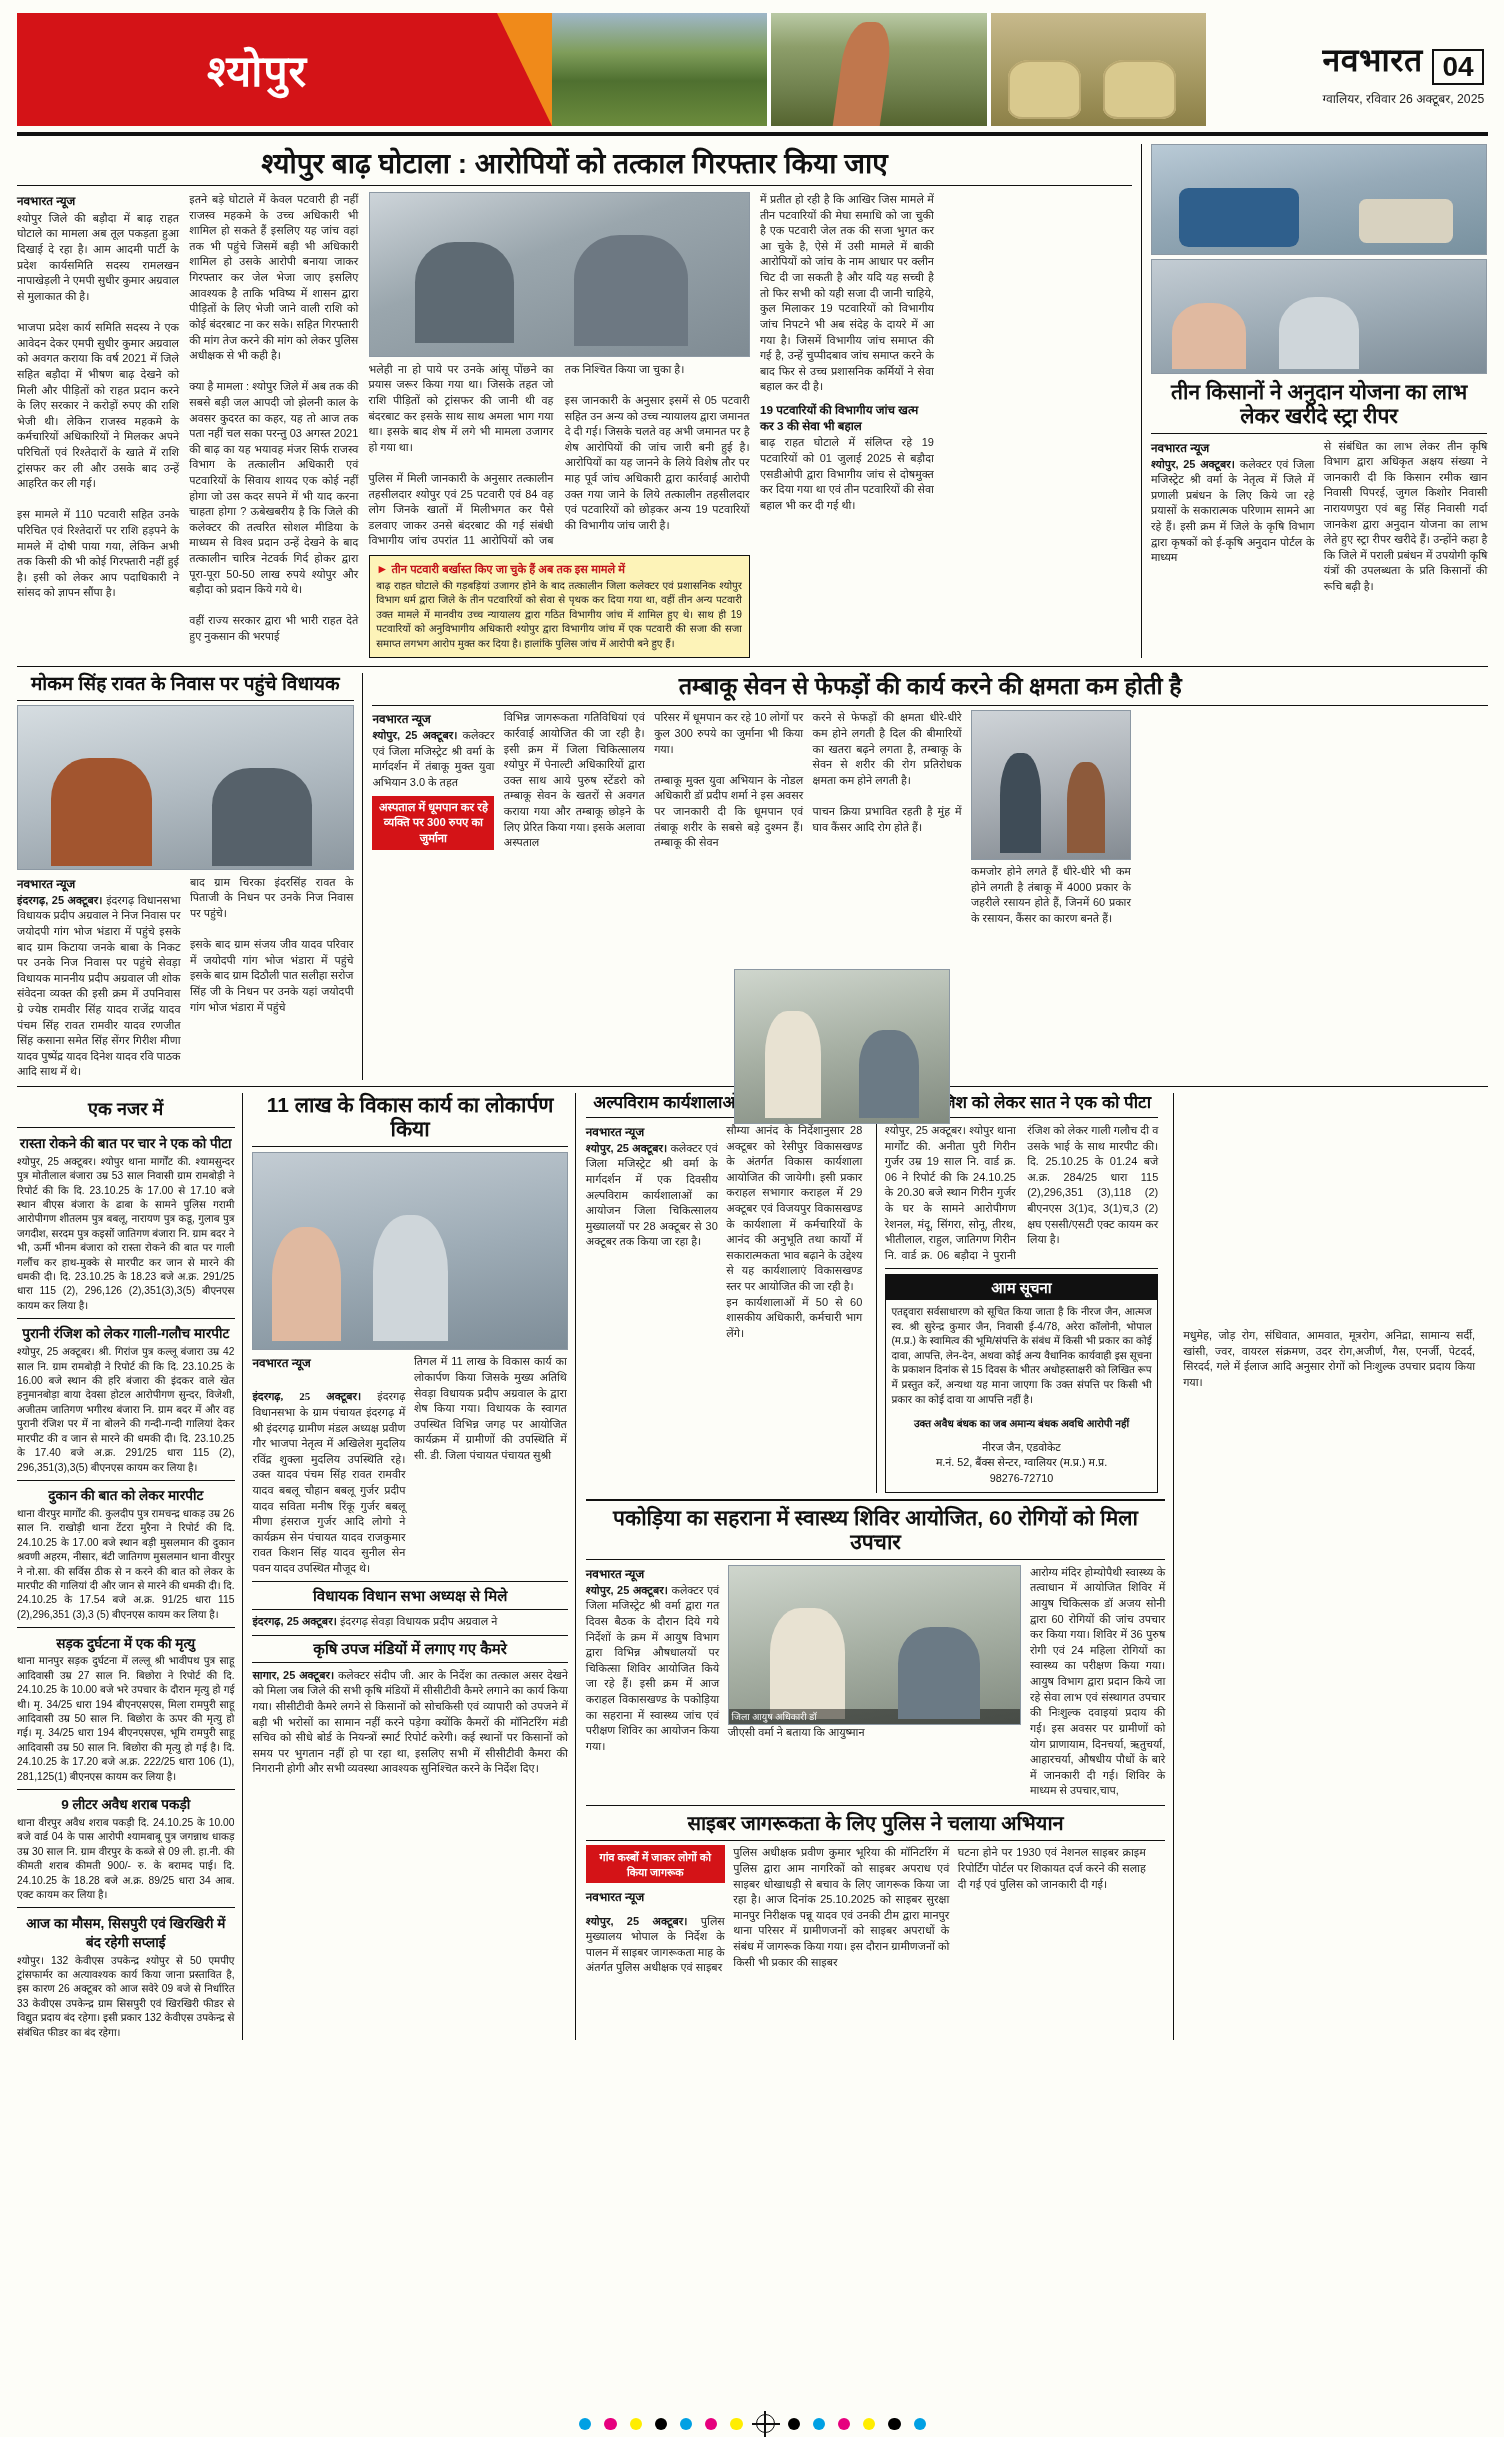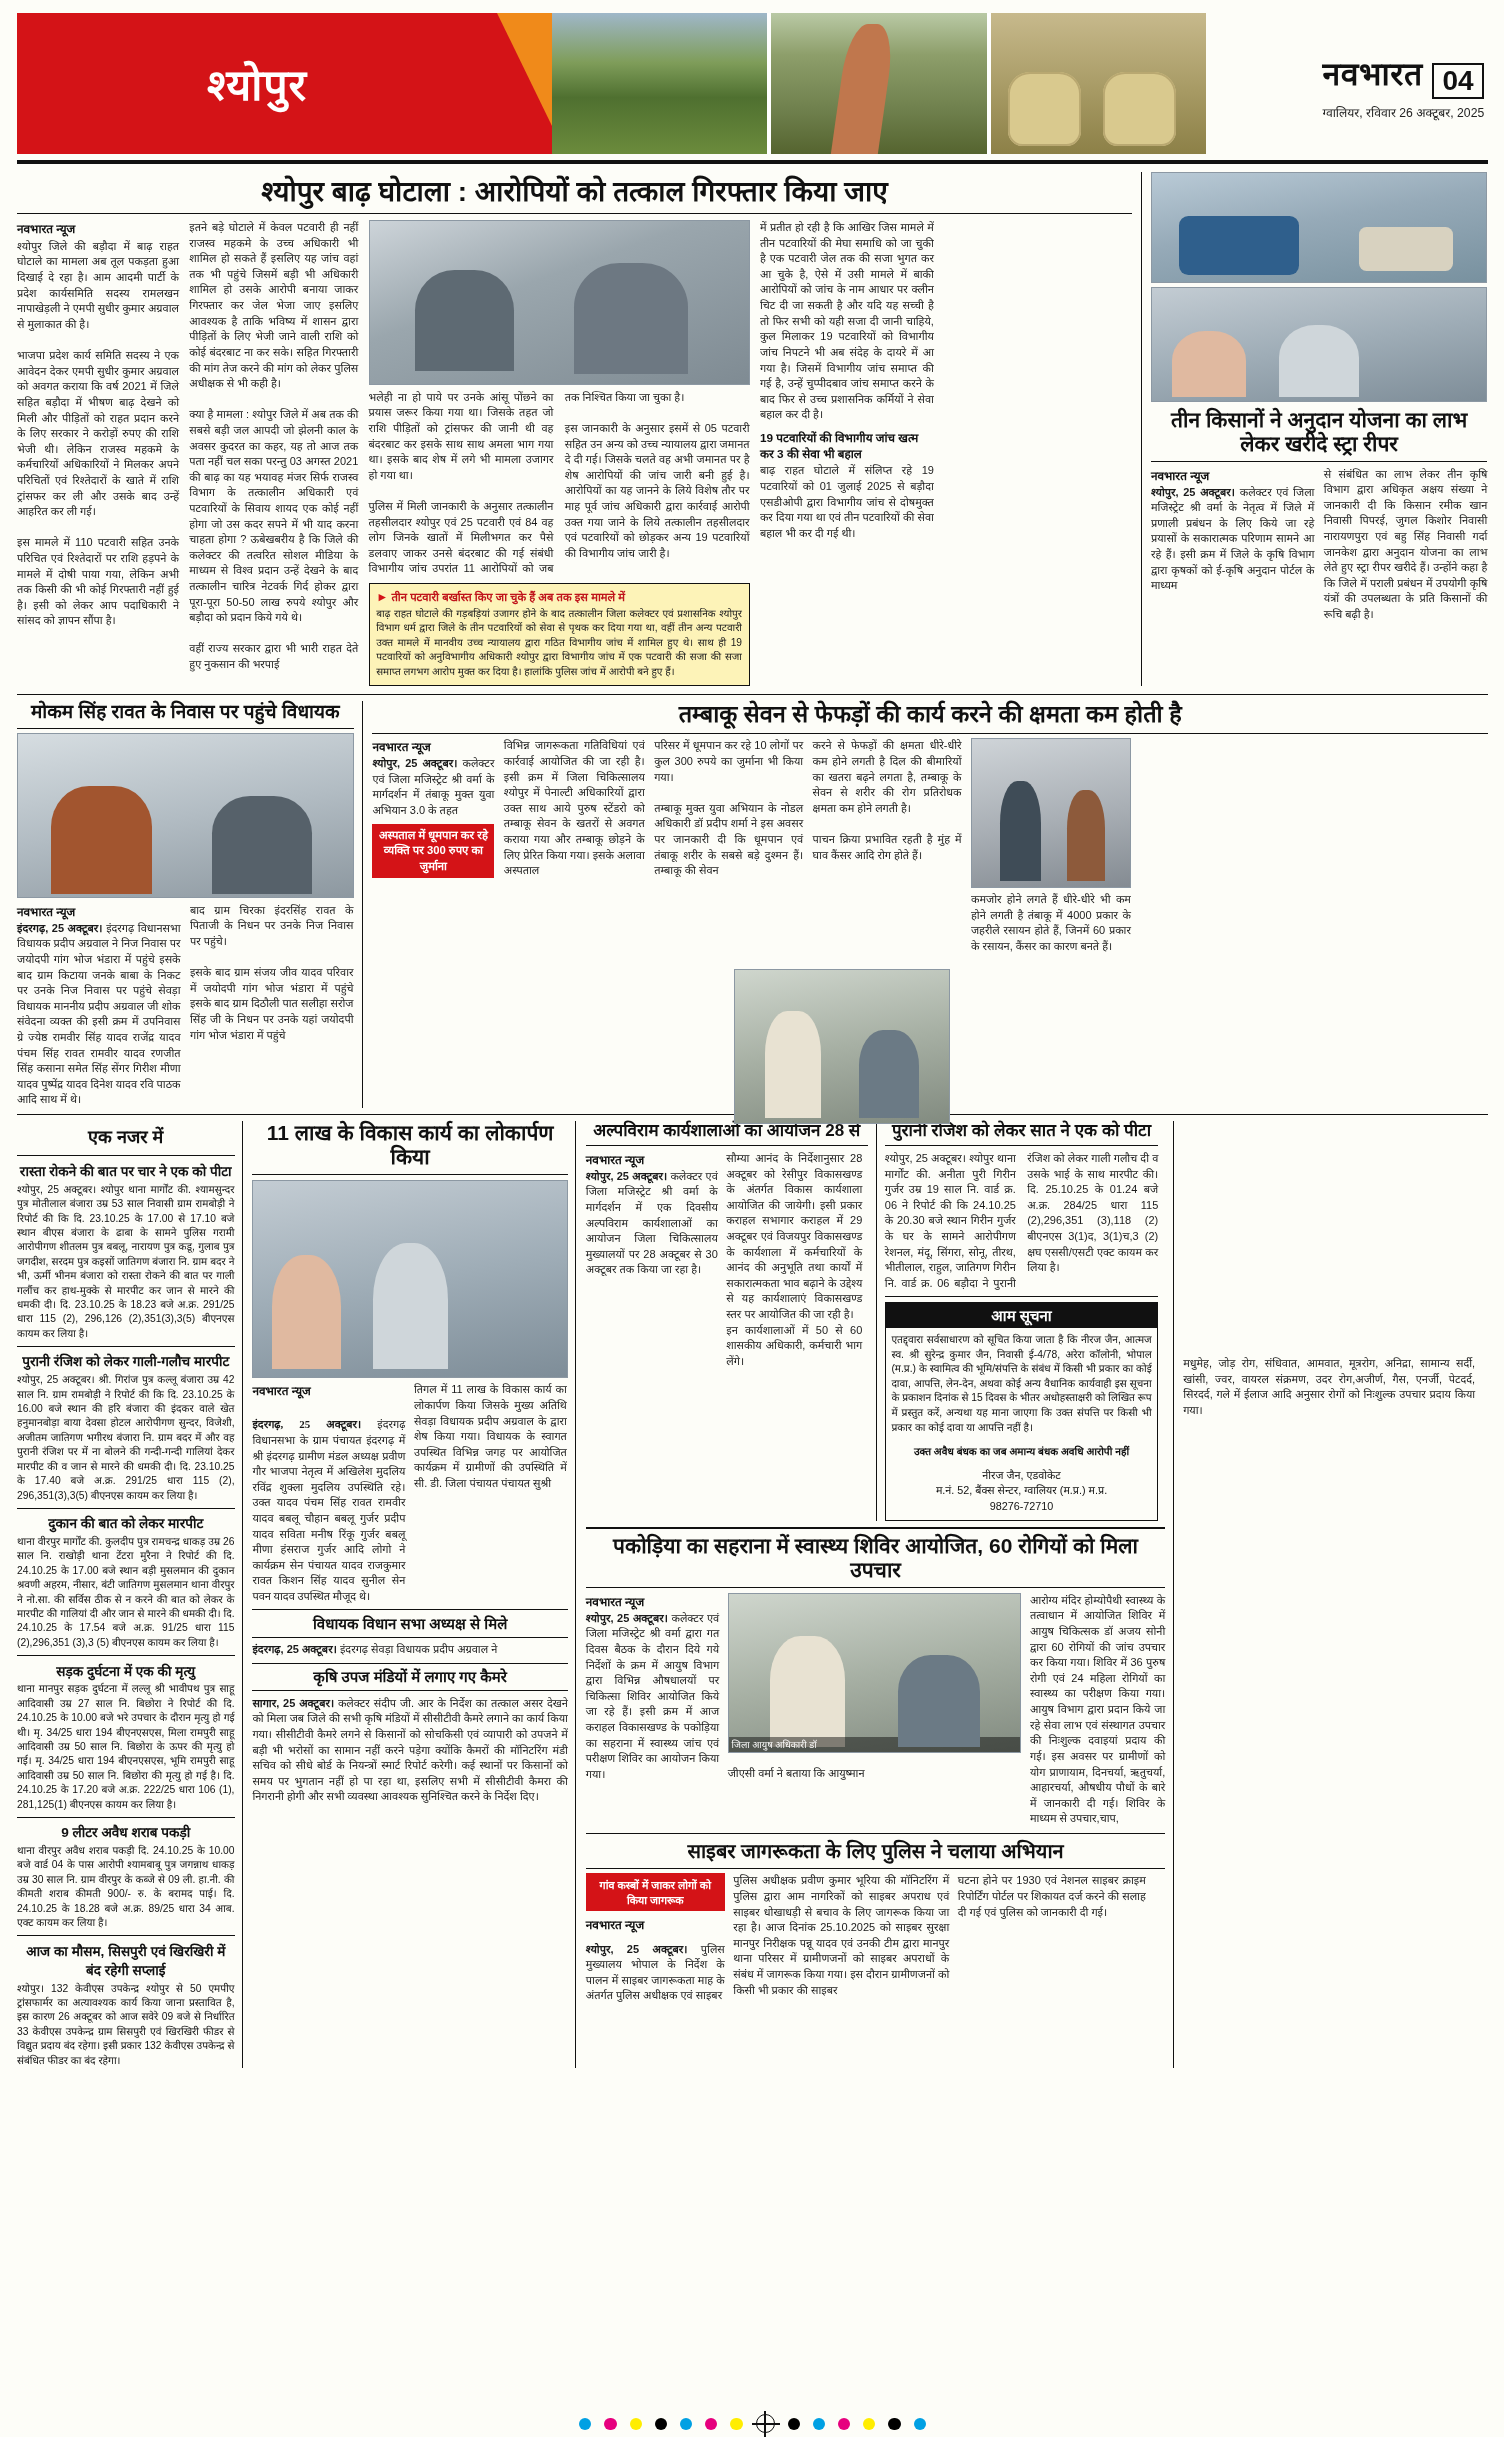--- a/index.html
+++ b/index.html
@@ -8,21 +8,21 @@
     width:1505px; height:2438px;
     background:#fdfdf8;
     font-family:"Liberation Sans", sans-serif;
     color:#111;
     position:relative;
     overflow:hidden;
   }
   .page { width:1505px; height:2438px; padding:13px 17px; position:relative; }
 
   
-  .masthead { display:flex; align-items:stretch; height:141px; margin-bottom:5.6px; }
+  .masthead { display:flex; align-items:stretch; height:113px; margin-bottom:5.6px; }
   .mh-left {
     width:480px; background:#d41317; position:relative;
     display:flex; align-items:center; justify-content:center;
   }
   .mh-left .city {
     color:#fff; font-size:43px; font-weight:bold; letter-spacing:0.9px;
     font-family:"Liberation Sans", sans-serif;
   }
   .mh-notch {
     width:55px; background:#d41317; position:relative;
@@ -410,21 +410,21 @@
             <div class="byline">नवभारत न्यूज</div>
             <div class="body-txt" style="margin-top:1.9px;">
               <b>श्योपुर, 25 अक्टूबर।</b>
               <span>कलेक्टर एवं जिला मजिस्ट्रेट श्री वर्मा द्वारा गत दिवस बैठक के दौरान दिये गये निर्देशों के क्रम में आयुष विभाग द्वारा विभिन्न औषधालयों पर चिकित्सा शिविर आयोजित किये जा रहे हैं। इसी क्रम में आज कराहल विकासखण्ड के पकोड़िया का सहराना में स्वास्थ्य जांच एवं परीक्षण शिविर का आयोजन किया गया।</span>
             </div>
           </div>
           <div style="width:306px;">
             <div class="photo p-camp" style="height:160px;">
               <div class="cap">जिला आयुष अधिकारी डॉ</div>
             </div>
-            <div class="body-txt" style="margin-top:13px;">जीएसी वर्मा ने बताया कि आयुष्मान</div>
+            <div class="body-txt" style="margin-top:0;">जीएसी वर्मा ने बताया कि आयुष्मान</div>
           </div>
           <div style="width:141px;">
             <div class="body-txt">आरोग्य मंदिर होम्योपैथी स्वास्थ्य के तत्वाधान में आयोजित शिविर में आयुष चिकित्सक डॉ अजय सोनी द्वारा 60 रोगियों की जांच उपचार कर किया गया। शिविर में 36 पुरुष रोगी एवं 24 महिला रोगियों का स्वास्थ्य का परीक्षण किया गया। आयुष विभाग द्वारा प्रदान किये जा रहे सेवा लाभ एवं संस्थागत उपचार की निःशुल्क दवाइयां प्रदाय की गई। इस अवसर पर ग्रामीणों को योग प्राणायाम, दिनचर्या, ऋतुचर्या, आहारचर्या, औषधीय पौधों के बारे में जानकारी दी गई। शिविर के माध्यम से उपचार,चाप,</div>
           </div>
         </div>
       </div>
 
       <div class="rule-med"></div>
 
       <div>

